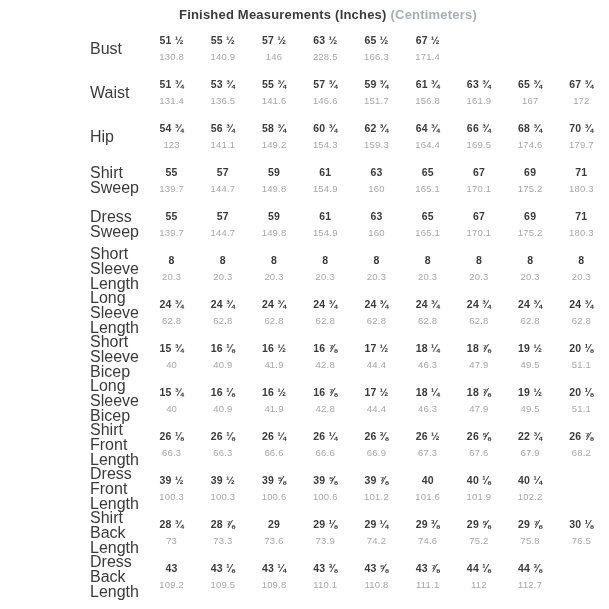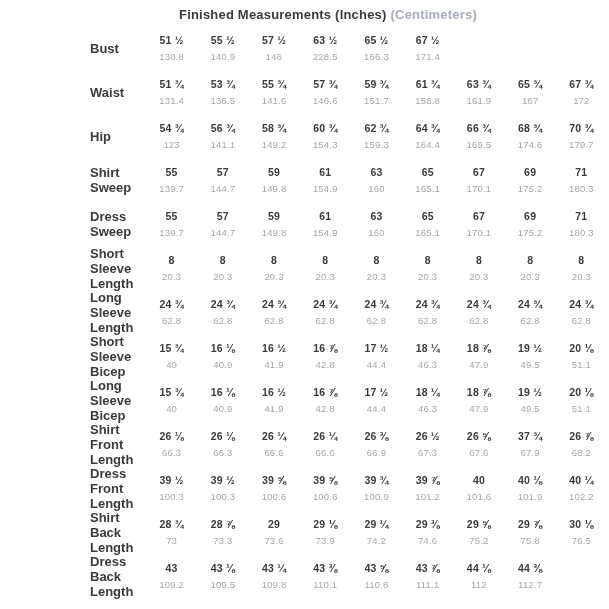--- a/index.html
+++ b/index.html
@@ -39,22 +39,22 @@
     top: 26px;
     width: 517px;
   }
   .row {
     display: grid;
     grid-template-columns: 56px repeat(9, 1fr);
     height: 44px;
     align-items: center;
   }
   .row-label {
-    font-size: 13px;
-    font-weight: 700;
+    font-size: 16px;
+    font-weight: 400;
     color: var(--text-dark);
     line-height: 15px;
     white-space: pre-line;
   }
   .cell {
     display: flex;
     flex-direction: column;
     align-items: center;
     justify-content: center;
     text-align: center;
@@ -451,21 +451,21 @@
         </div>
         <div class="cell">
           <div class="in">26 ½</div>
           <div class="cm">67.3</div>
         </div>
         <div class="cell">
           <div class="in">26 ⅝</div>
           <div class="cm">67.6</div>
         </div>
         <div class="cell">
-          <div class="in">37 ¾</div>
+          <div class="in">22 ¾</div>
           <div class="cm">67.9</div>
         </div>
         <div class="cell">
           <div class="in">26 ⅞</div>
           <div class="cm">68.2</div>
         </div>
       </div>
       <div class="row">
         <div class="row-label">Dress Front
 Length</div>
@@ -477,24 +477,20 @@
           <div class="in">39 ½</div>
           <div class="cm">100.3</div>
         </div>
         <div class="cell">
           <div class="in">39 ⅝</div>
           <div class="cm">100.6</div>
         </div>
         <div class="cell">
           <div class="in">39 ⅝</div>
           <div class="cm">100.6</div>
-        </div>
-        <div class="cell">
-          <div class="in">39 ¾</div>
-          <div class="cm">100.9</div>
         </div>
         <div class="cell">
           <div class="in">39 ⅞</div>
           <div class="cm">101.2</div>
         </div>
         <div class="cell">
           <div class="in">40</div>
           <div class="cm">101.6</div>
         </div>
         <div class="cell">

